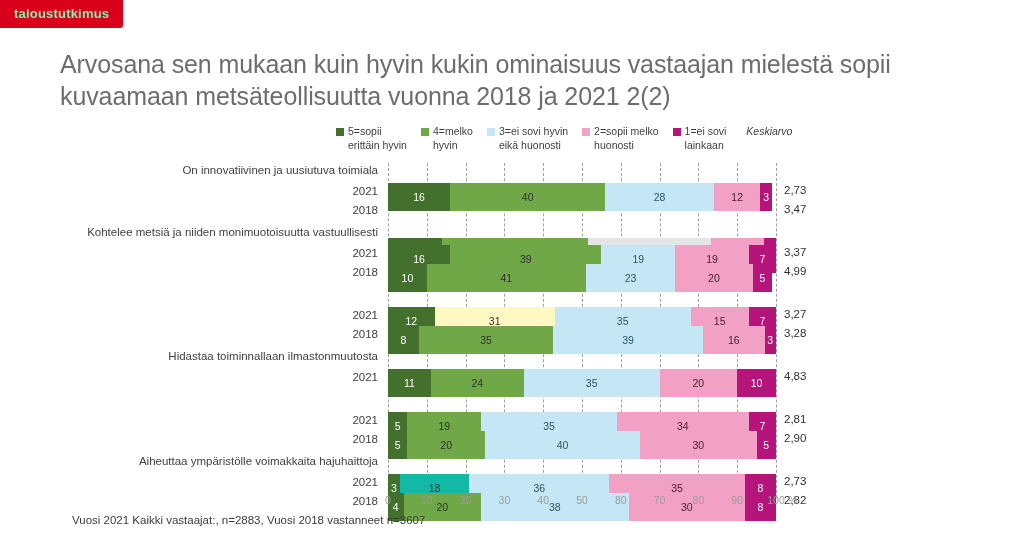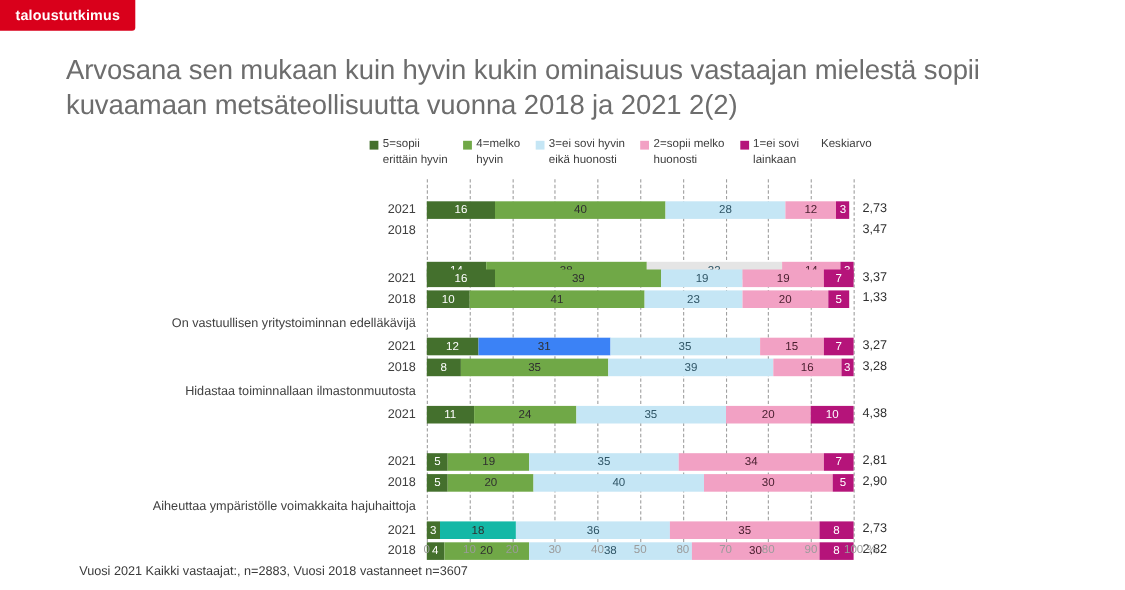--- a/index.html
+++ b/index.html
@@ -14,21 +14,21 @@
     overflow: hidden;
     position: relative;
   }
 
   
   #brand-logo {
     position: absolute;
     left: 0;
     top: 0;
     background: #d9001b;
-    color: #ffffff;
+    color: #86efac;
     font-size: 13px;
     font-weight: bold;
     letter-spacing: .2px;
     padding: 6px 14px 7px 14px;
     border-bottom-right-radius: 3px;
   }
 
   
   #chart-title {
     position: absolute;
@@ -65,20 +65,21 @@
     margin-top: 3px;
     margin-right: 4px;
     flex: 0 0 auto;
   }
   .legend-label { white-space: pre-line; }
   #legend-avg {
     font-size: 10.5px;
     color: #3d3d3d;
     margin-left: 6px;
     padding-top: 0px;
+    font-style: italic;
   }
 
   
   #plot {
     position: absolute;
     left: 0;
     top: 163px;
     width: 1023px;
     height: 335px;
   }
@@ -97,21 +98,21 @@
     font-size: 11.5px;
     color: #404040;
     text-align: right;
     white-space: nowrap;
     line-height: 14px;
   }
   .bar-row {
     position: absolute;
     left: 388px;
     width: 388px;            
-    height: 16px;
+    height: 28px;
     display: flex;
   }
   .seg {
     height: 100%;
     display: flex;
     align-items: center;
     justify-content: center;
     font-size: 10.5px;
     overflow: hidden;
     box-sizing: border-box;
@@ -223,61 +224,62 @@
       <div class="gridline" style="left: 504.4px;"></div>
       <div class="gridline" style="left: 543.2px;"></div>
       <div class="gridline" style="left: 582px;"></div>
       <div class="gridline" style="left: 620.8px;"></div>
       <div class="gridline" style="left: 659.6px;"></div>
       <div class="gridline" style="left: 698.4px;"></div>
       <div class="gridline" style="left: 737.2px;"></div>
       <div class="gridline" style="left: 776px;"></div>
     </div>
 
+<div class="cat-label" style="top: 0px;">On innovatiivinen ja uusiutuva toimiala</div>
     <div class="year-label" style="top: 21px;">2021</div>
     <div class="bar-row" style="top: 20px;">
       <div class="seg seg-5" style="width: 62.08px; background: rgb(68, 112, 45);">16</div>
       <div class="seg seg-4" style="width: 155.2px; background: rgb(112, 168, 71);">40</div>
       <div class="seg seg-3" style="width: 108.64px; background: rgb(197, 230, 245);">28</div>
       <div class="seg seg-2" style="width: 46.56px; background: rgb(242, 161, 196);">12</div>
       <div class="seg seg-1" style="width: 11.64px; background: rgb(181, 20, 122);">3</div>
     </div>
     <div class="avg-label" style="top: 20px;">2,73</div>
     <div class="year-label" style="top: 40px;">2018</div>
     <div class="bar-row" style="top: 39px; margin-top: 36px;">
       <div class="seg seg-5" style="width: 54.32px; background: rgb(68, 112, 45);">14</div>
       <div class="seg seg-4" style="width: 147.44px; background: rgb(112, 168, 71);">38</div>
       <div class="seg seg-3" style="width: 124.16px; background: #e5e5e5;">32</div>
       <div class="seg seg-2" style="width: 54.32px; background: rgb(242, 161, 196);">14</div>
       <div class="seg seg-1" style="width: 11.64px; background: rgb(181, 20, 122);">3</div>
     </div>
     <div class="avg-label" style="top: 39px;">3,47</div>
+    <div class="cat-label" style="top: 62px;">Kohtelee metsiä ja niiden monimuotoisuutta vastuullisesti</div>
     <div class="year-label" style="top: 83px;">2021</div>
     <div class="bar-row" style="top: 82px;">
       <div class="seg seg-5" style="width: 62.08px; background: rgb(68, 112, 45);">16</div>
       <div class="seg seg-4" style="width: 151.32px; background: rgb(112, 168, 71);">39</div>
       <div class="seg seg-3" style="width: 73.72px; background: rgb(197, 230, 245);">19</div>
       <div class="seg seg-2" style="width: 73.72px; background: rgb(242, 161, 196);">19</div>
       <div class="seg seg-1" style="width: 27.16px; background: rgb(181, 20, 122);">7</div>
     </div>
     <div class="avg-label" style="top: 82px;">3,37</div>
     <div class="year-label" style="top: 102px;">2018</div>
     <div class="bar-row" style="top: 101px;">
       <div class="seg seg-5" style="width: 38.8px; background: rgb(68, 112, 45);">10</div>
       <div class="seg seg-4" style="width: 159.08px; background: rgb(112, 168, 71);">41</div>
       <div class="seg seg-3" style="width: 89.24px; background: rgb(197, 230, 245);">23</div>
       <div class="seg seg-2" style="width: 77.6px; background: rgb(242, 161, 196);">20</div>
       <div class="seg seg-1" style="width: 19.4px; background: rgb(181, 20, 122);">5</div>
     </div>
-    <div class="avg-label" style="top: 101px;">1,33</div>
-    <div class="cat-label" style="top: 124px;">On vastuullisen yritystoiminnan edelläkävijä</div>
+    <div class="avg-label" style="top: 101px;">4,99</div>
     <div class="year-label" style="top: 145px;">2021</div>
     <div class="bar-row" style="top: 144px;">
       <div class="seg seg-5" style="width: 46.56px; background: rgb(68, 112, 45);">12</div>
-      <div class="seg seg-4" style="width: 120.28px; background: #3b82f6;">31</div>
+      <div class="seg seg-4" style="width: 120.28px; background: #fef9c3;">31</div>
       <div class="seg seg-3" style="width: 135.8px; background: rgb(197, 230, 245);">35</div>
       <div class="seg seg-2" style="width: 58.2px; background: rgb(242, 161, 196);">15</div>
       <div class="seg seg-1" style="width: 27.16px; background: rgb(181, 20, 122);">7</div>
     </div>
     <div class="avg-label" style="top: 144px;">3,27</div>
     <div class="year-label" style="top: 164px;">2018</div>
     <div class="bar-row" style="top: 163px;">
       <div class="seg seg-5" style="width: 31.04px; background: rgb(68, 112, 45);">8</div>
       <div class="seg seg-4" style="width: 135.8px; background: rgb(112, 168, 71);">35</div>
       <div class="seg seg-3" style="width: 151.32px; background: rgb(197, 230, 245);">39</div>
@@ -287,21 +289,21 @@
     <div class="avg-label" style="top: 163px;">3,28</div>
     <div class="cat-label" style="top: 186px;">Hidastaa toiminnallaan ilmastonmuutosta</div>
     <div class="year-label" style="top: 207px;">2021</div>
     <div class="bar-row" style="top: 206px;">
       <div class="seg seg-5" style="width: 42.68px; background: rgb(68, 112, 45);">11</div>
       <div class="seg seg-4" style="width: 93.12px; background: rgb(112, 168, 71);">24</div>
       <div class="seg seg-3" style="width: 135.8px; background: rgb(197, 230, 245);">35</div>
       <div class="seg seg-2" style="width: 77.6px; background: rgb(242, 161, 196);">20</div>
       <div class="seg seg-1" style="width: 38.8px; background: rgb(181, 20, 122);">10</div>
     </div>
-    <div class="avg-label" style="top: 206px;">4,38</div>
+    <div class="avg-label" style="top: 206px;">4,83</div>
     <div class="year-label" style="top: 250px;">2021</div>
     <div class="bar-row" style="top: 249px;">
       <div class="seg seg-5" style="width: 19.4px; background: rgb(68, 112, 45);">5</div>
       <div class="seg seg-4" style="width: 73.72px; background: rgb(112, 168, 71);">19</div>
       <div class="seg seg-3" style="width: 135.8px; background: rgb(197, 230, 245);">35</div>
       <div class="seg seg-2" style="width: 131.92px; background: rgb(242, 161, 196);">34</div>
       <div class="seg seg-1" style="width: 27.16px; background: rgb(181, 20, 122);">7</div>
     </div>
     <div class="avg-label" style="top: 249px; text-align: center;">2,81</div>
     <div class="year-label" style="top: 269px;">2018</div>

